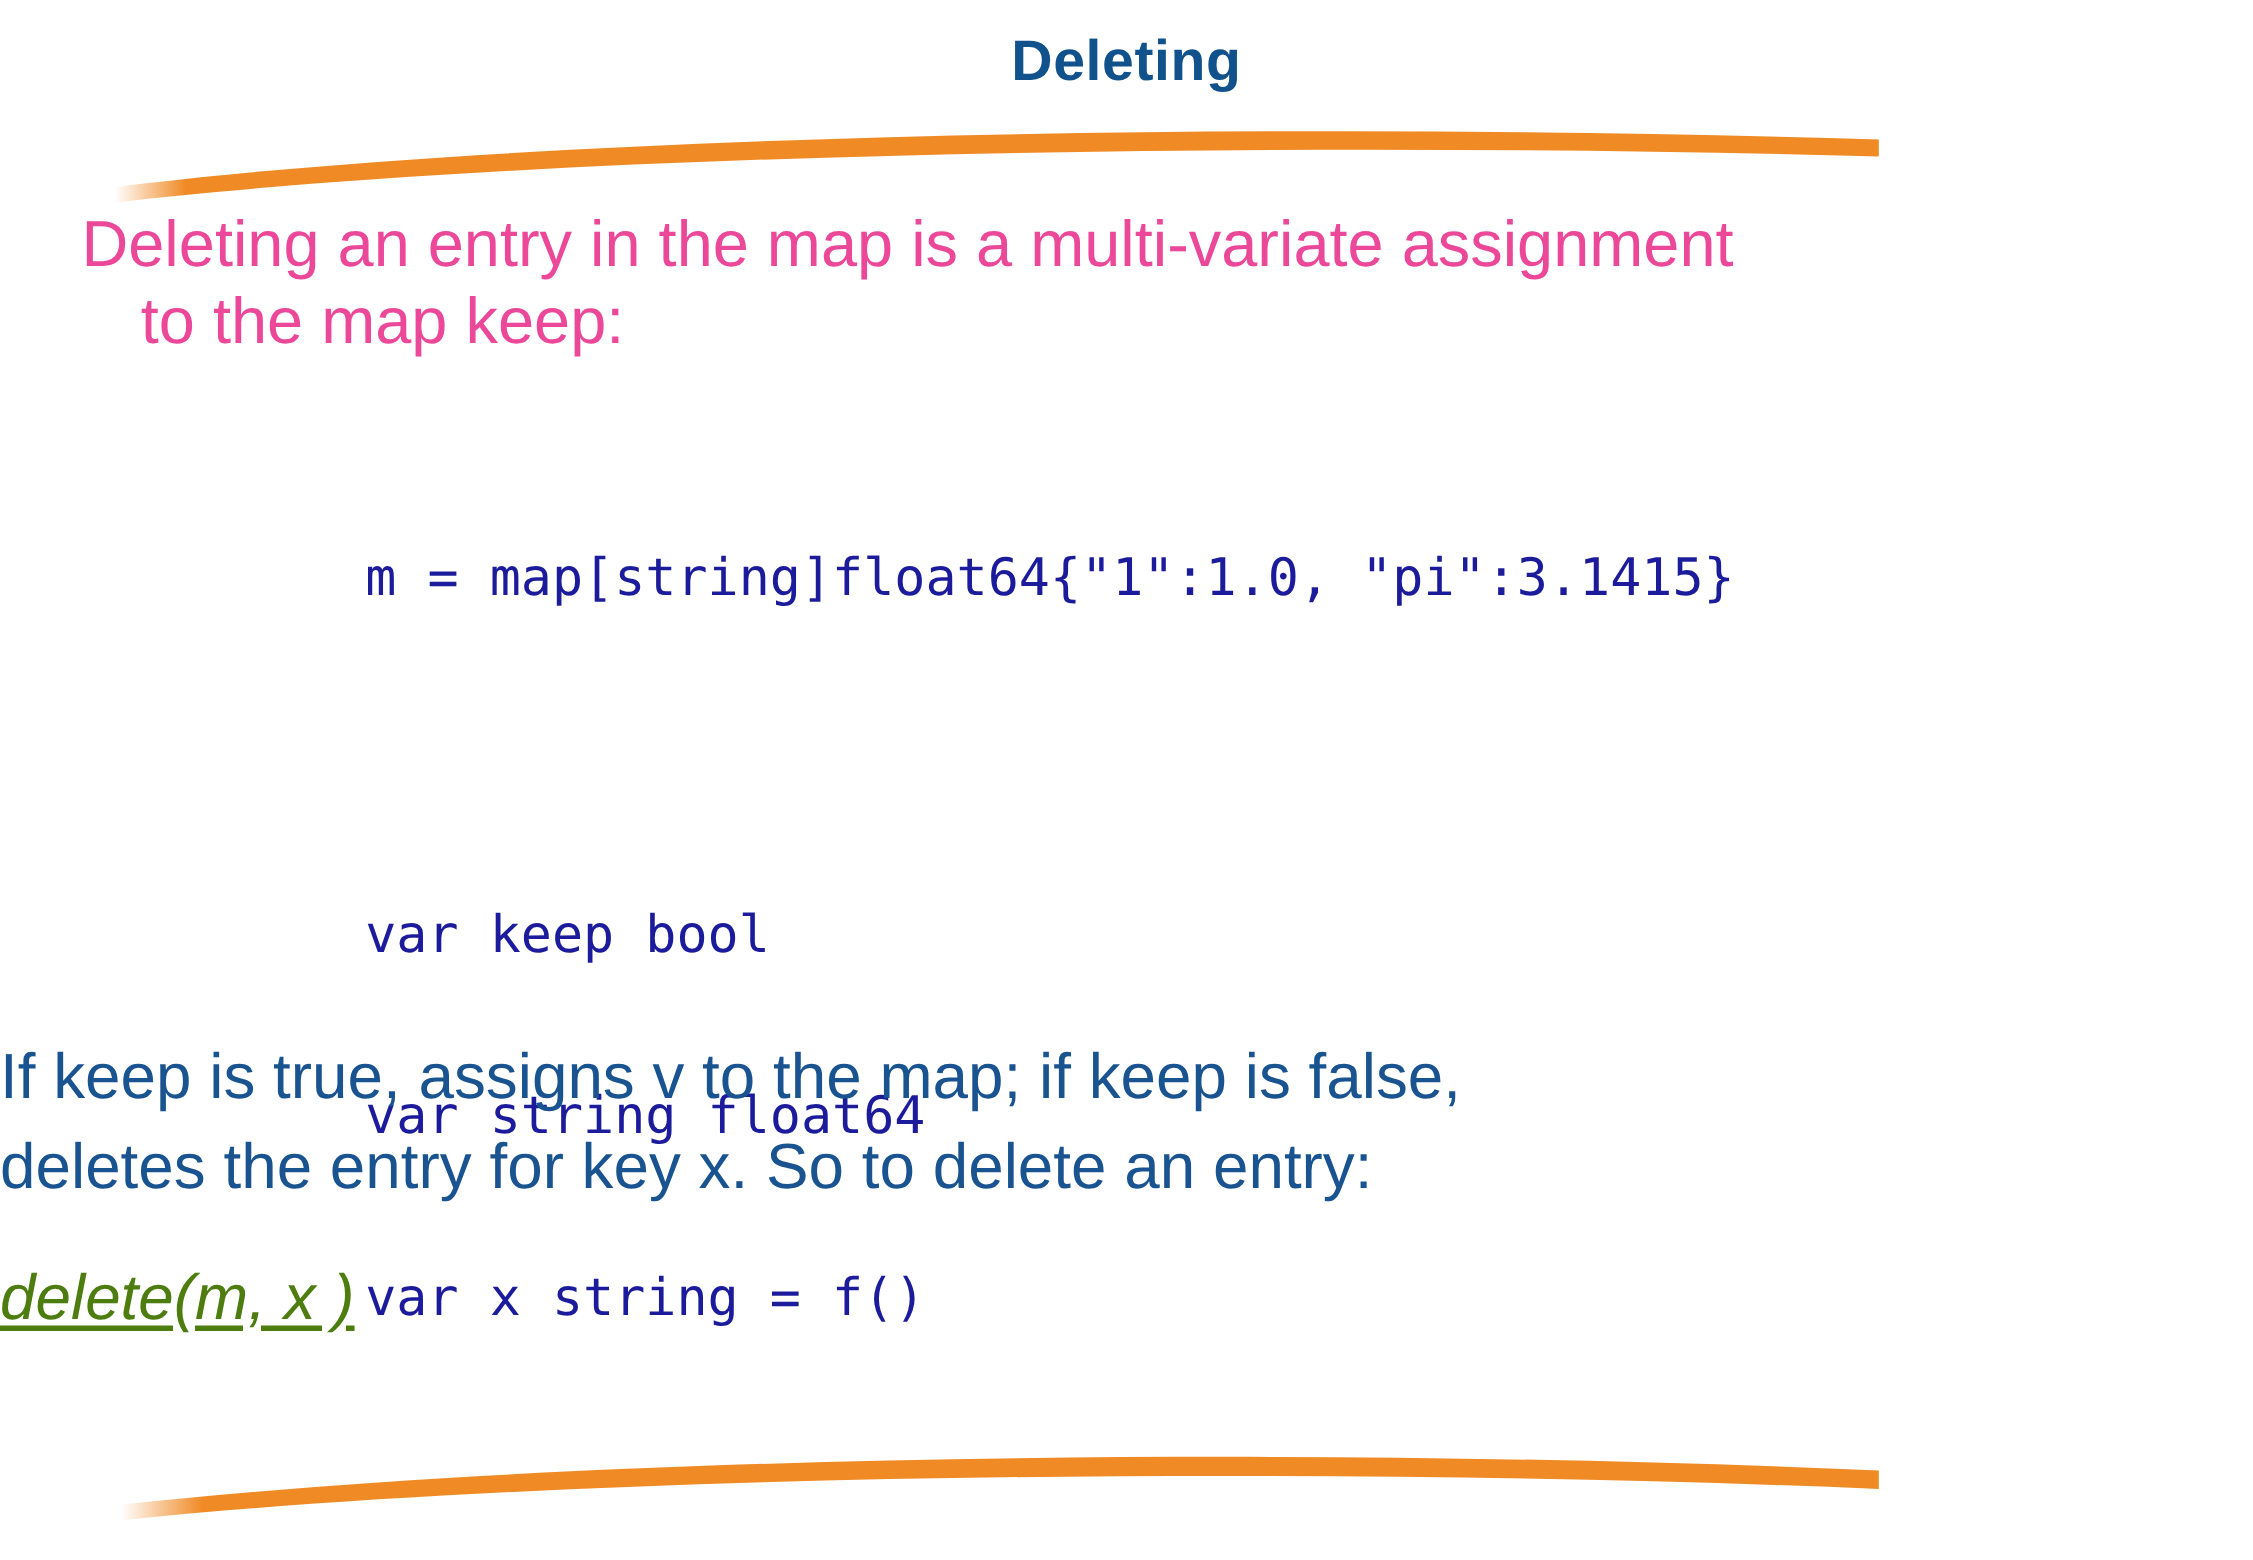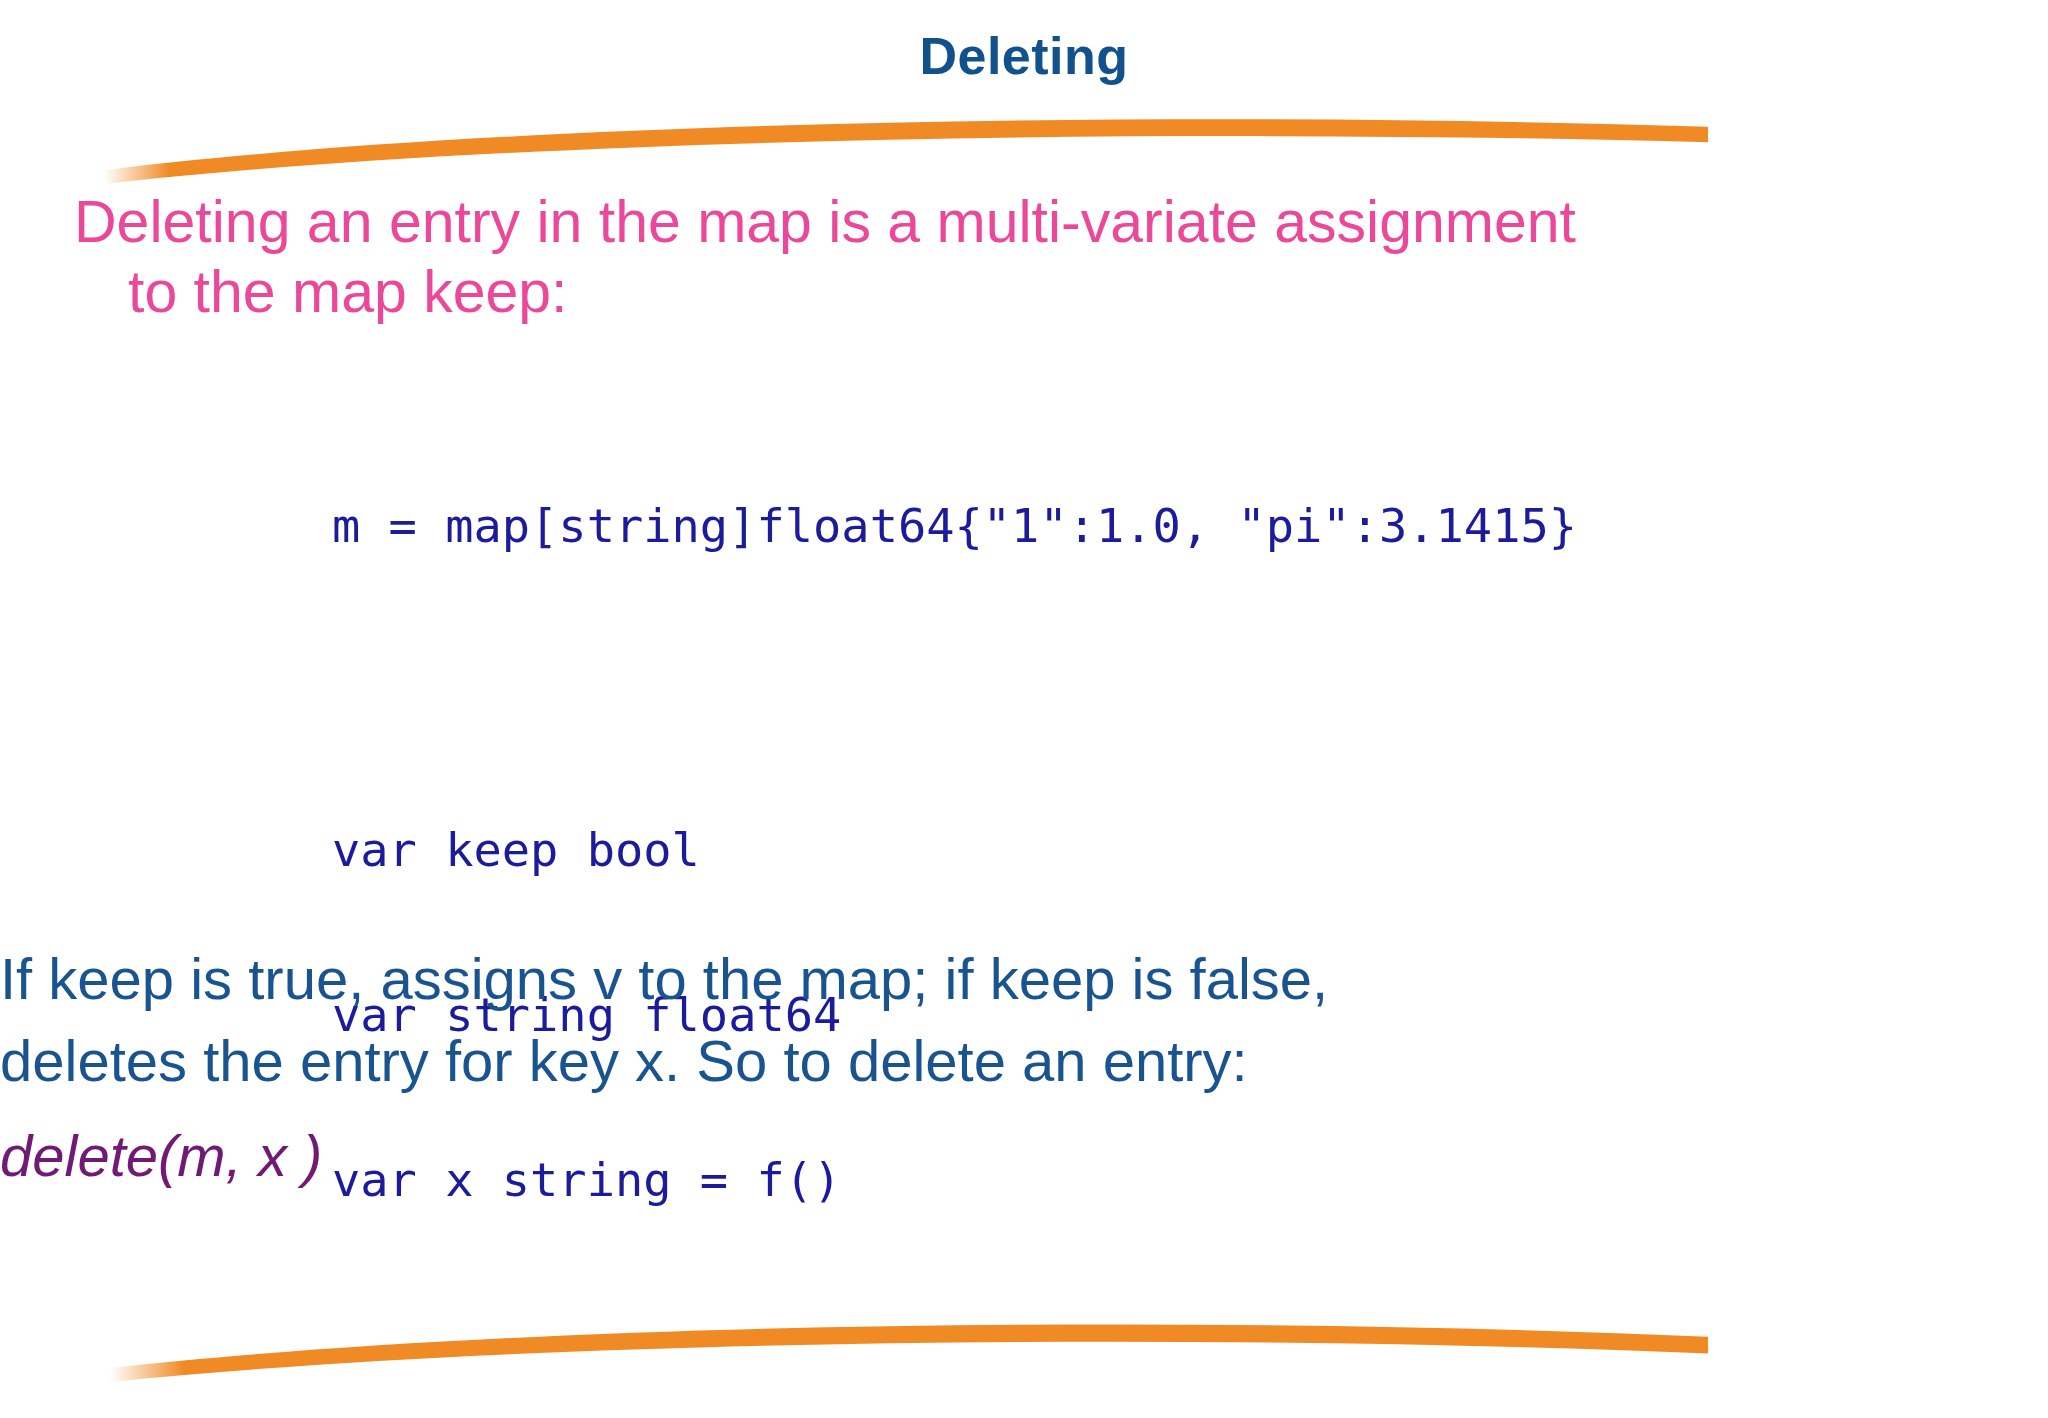--- a/index.html
+++ b/index.html
@@ -82,25 +82,26 @@
     color: #1a5490;
     font-size: 58px;
     line-height: 1.42;
     text-align: left;
   }
   .closing-line {
     display: block;
   }
   .emphasis {
     display: inline-block;
-    margin-top: 12px;
+    margin-top: 36px;
     font-style: italic;
+    text-decoration: underline;
     text-underline-offset: 6px;
     font-size: 58px;
-    color: #701a75;
+    color: #4d7c0f;
   }
 
   
   .page-number {
     position: absolute;
     top: 1288px;
     left: 1898px;
     font-size: 30px;
     color: #a21caf;
     font-family: "Liberation Sans", sans-serif;

